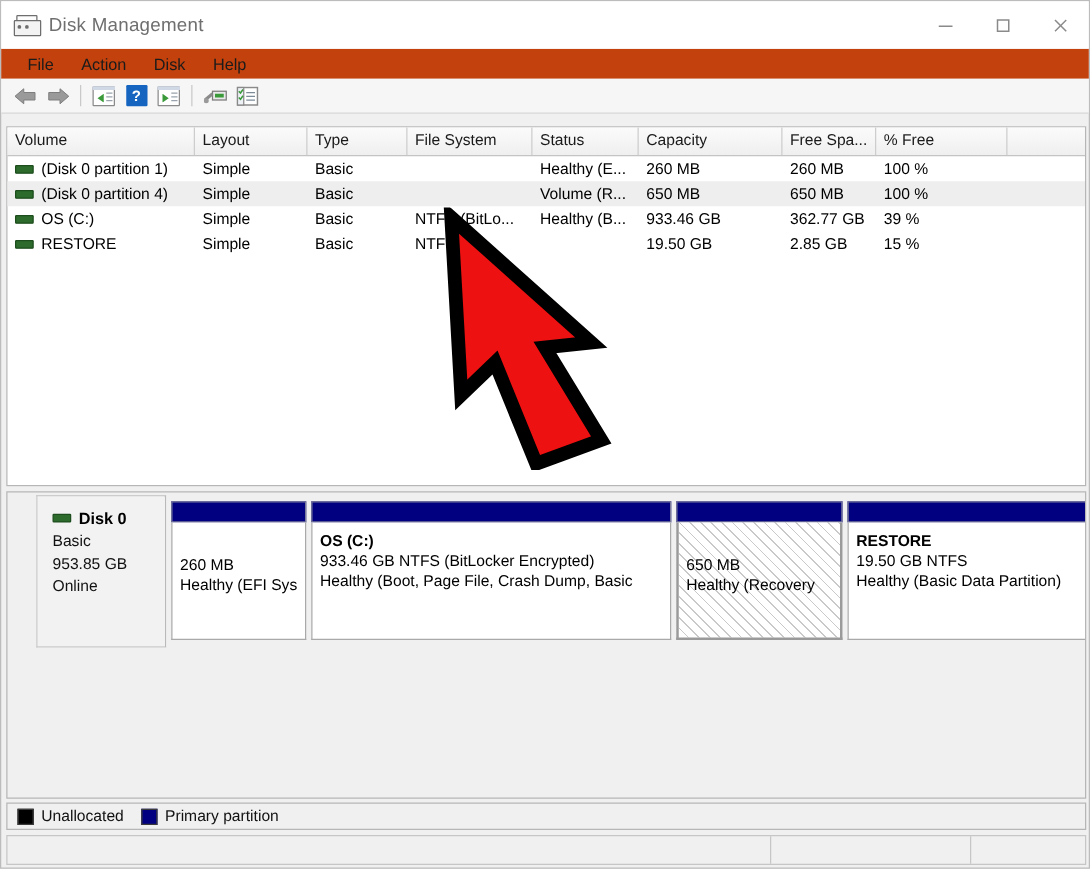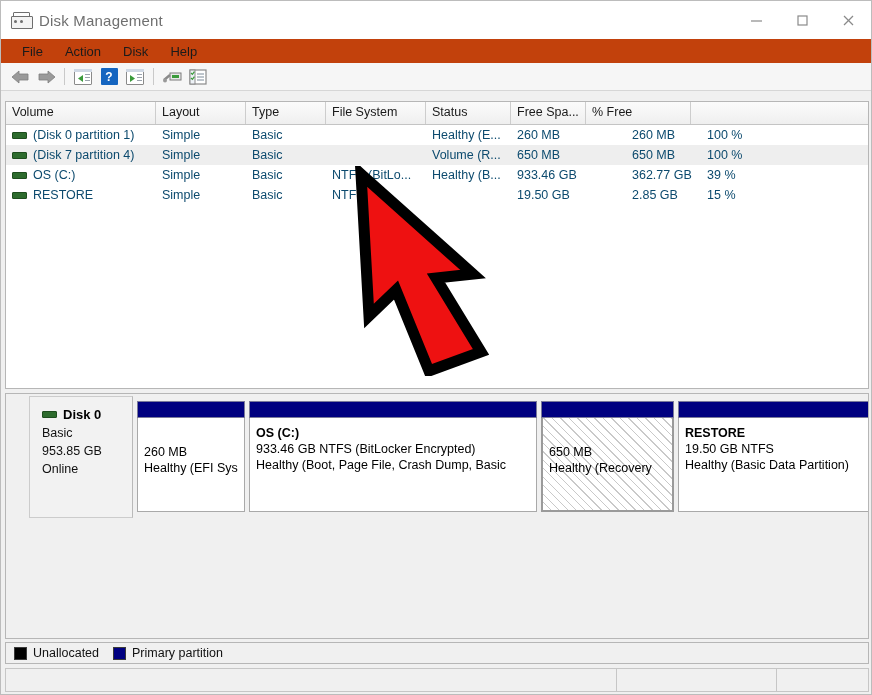--- a/index.html
+++ b/index.html
@@ -99,21 +99,21 @@
     border-right:1px solid #cdcdcd;
     padding:3px 0 0 6px;
     font-size:12.5px;color:#1a1a1a;
     white-space:nowrap;overflow:hidden;
   }
   .rows{position:relative;}
   .row{display:flex;height:20px;align-items:center;}
   .row.sel{background:#eeeeee;}
   .cell{
     box-sizing:border-box;padding-left:6px;
-    font-size:12.5px;color:#0c4a6e;white-space:nowrap;overflow:hidden;
+    font-size:12.5px;color:#000000;white-space:nowrap;overflow:hidden;
   }
   .cell.vol{display:flex;align-items:center;}
   .vol-ico{
     width:13px;height:5px;background:#2d6b2d;border:1px solid #1d4d1d;
     margin-right:6px;flex:none;border-radius:1px;
   }
 
   
   .graphpane{
     position:absolute;left:4px;top:392px;width:864px;height:246px;
@@ -278,20 +278,21 @@
     </div>
   </div>
 
   <div class="listpane">
     <div class="colheaders">
       <div class="col" style="width:150px">Volume</div>
       <div class="col" style="width:90px">Layout</div>
       <div class="col" style="width:80px">Type</div>
       <div class="col" style="width:100px">File System</div>
       <div class="col" style="width:85px">Status</div>
+      <div class="col" style="width:115px">Capacity</div>
       <div class="col" style="width:75px">Free Spa...</div>
       <div class="col" style="width:105px">% Free</div>
       <div class="col" style="width:62px;border-right:none"></div>
     </div>
     <div class="rows">
 
       <div class="row">
         <div class="cell vol" style="width:150px">
           <span class="vol-ico"></span>
           <span>(Disk 0 partition 1)</span>
@@ -301,21 +302,21 @@
         <div class="cell" style="width:100px"></div>
         <div class="cell" style="width:85px">Healthy (E...</div>
         <div class="cell" style="width:115px">260 MB</div>
         <div class="cell" style="width:75px">260 MB</div>
         <div class="cell" style="width:105px">100 %</div>
       </div>
 
       <div class="row sel">
         <div class="cell vol" style="width:150px">
           <span class="vol-ico"></span>
-          <span>(Disk 7 partition 4)</span>
+          <span>(Disk 0 partition 4)</span>
         </div>
         <div class="cell" style="width:90px">Simple</div>
         <div class="cell" style="width:80px">Basic</div>
         <div class="cell" style="width:100px"></div>
         <div class="cell" style="width:85px">Volume (R...</div>
         <div class="cell" style="width:115px">650 MB</div>
         <div class="cell" style="width:75px">650 MB</div>
         <div class="cell" style="width:105px">100 %</div>
       </div>
 

